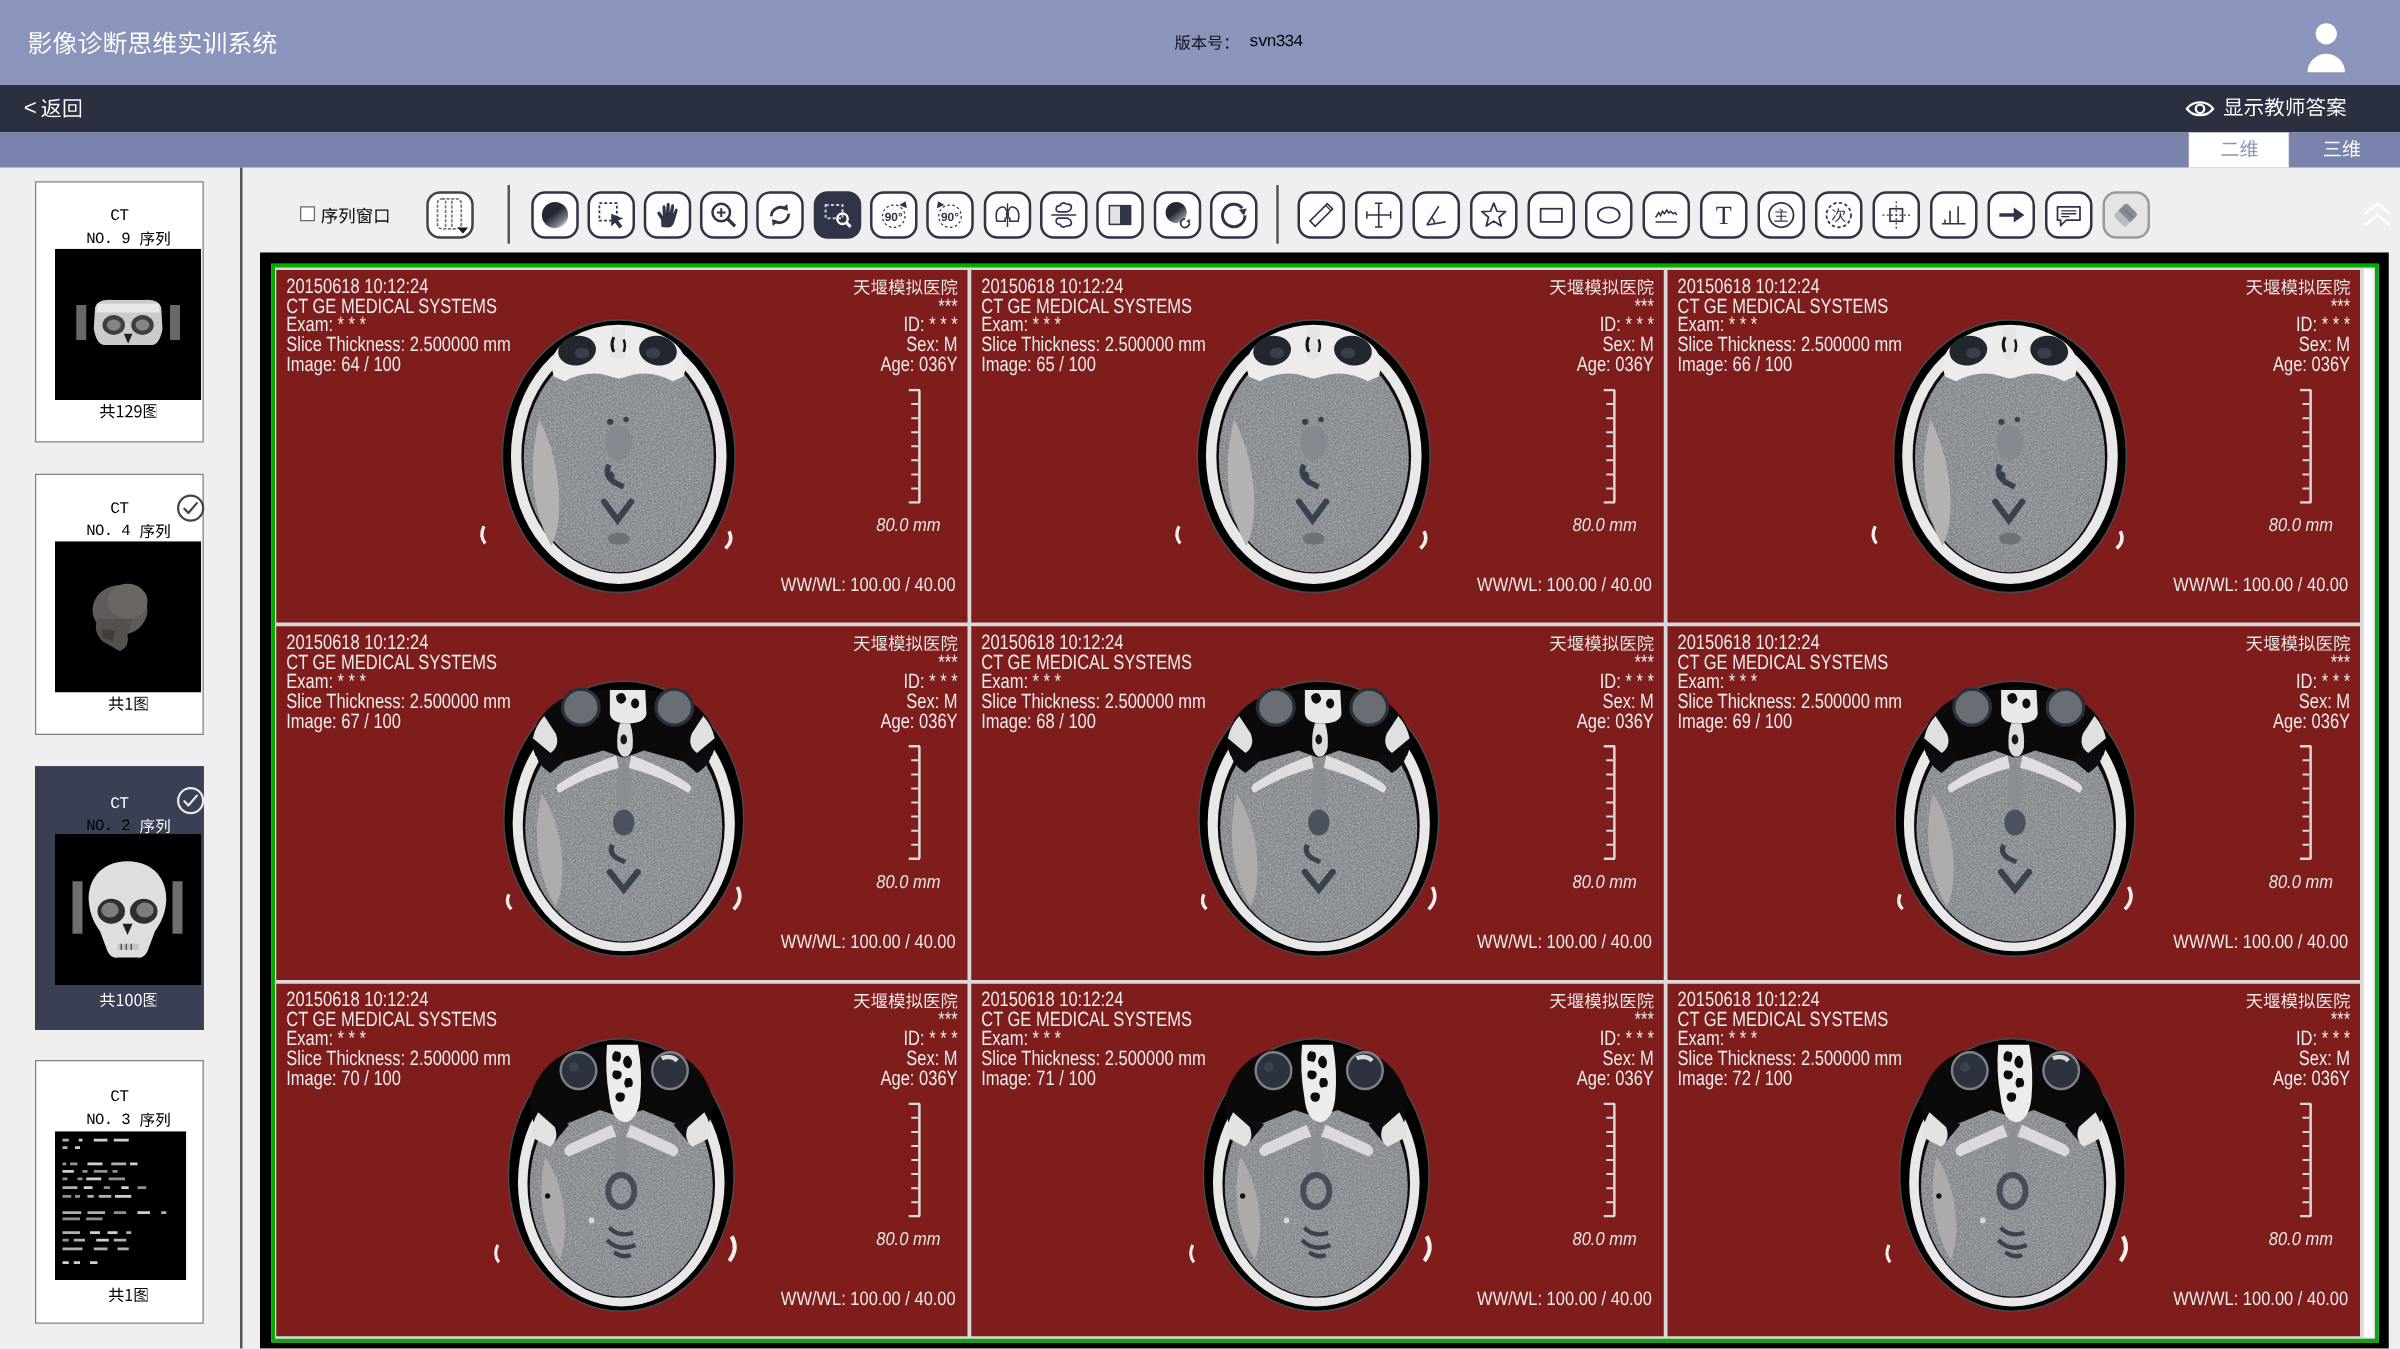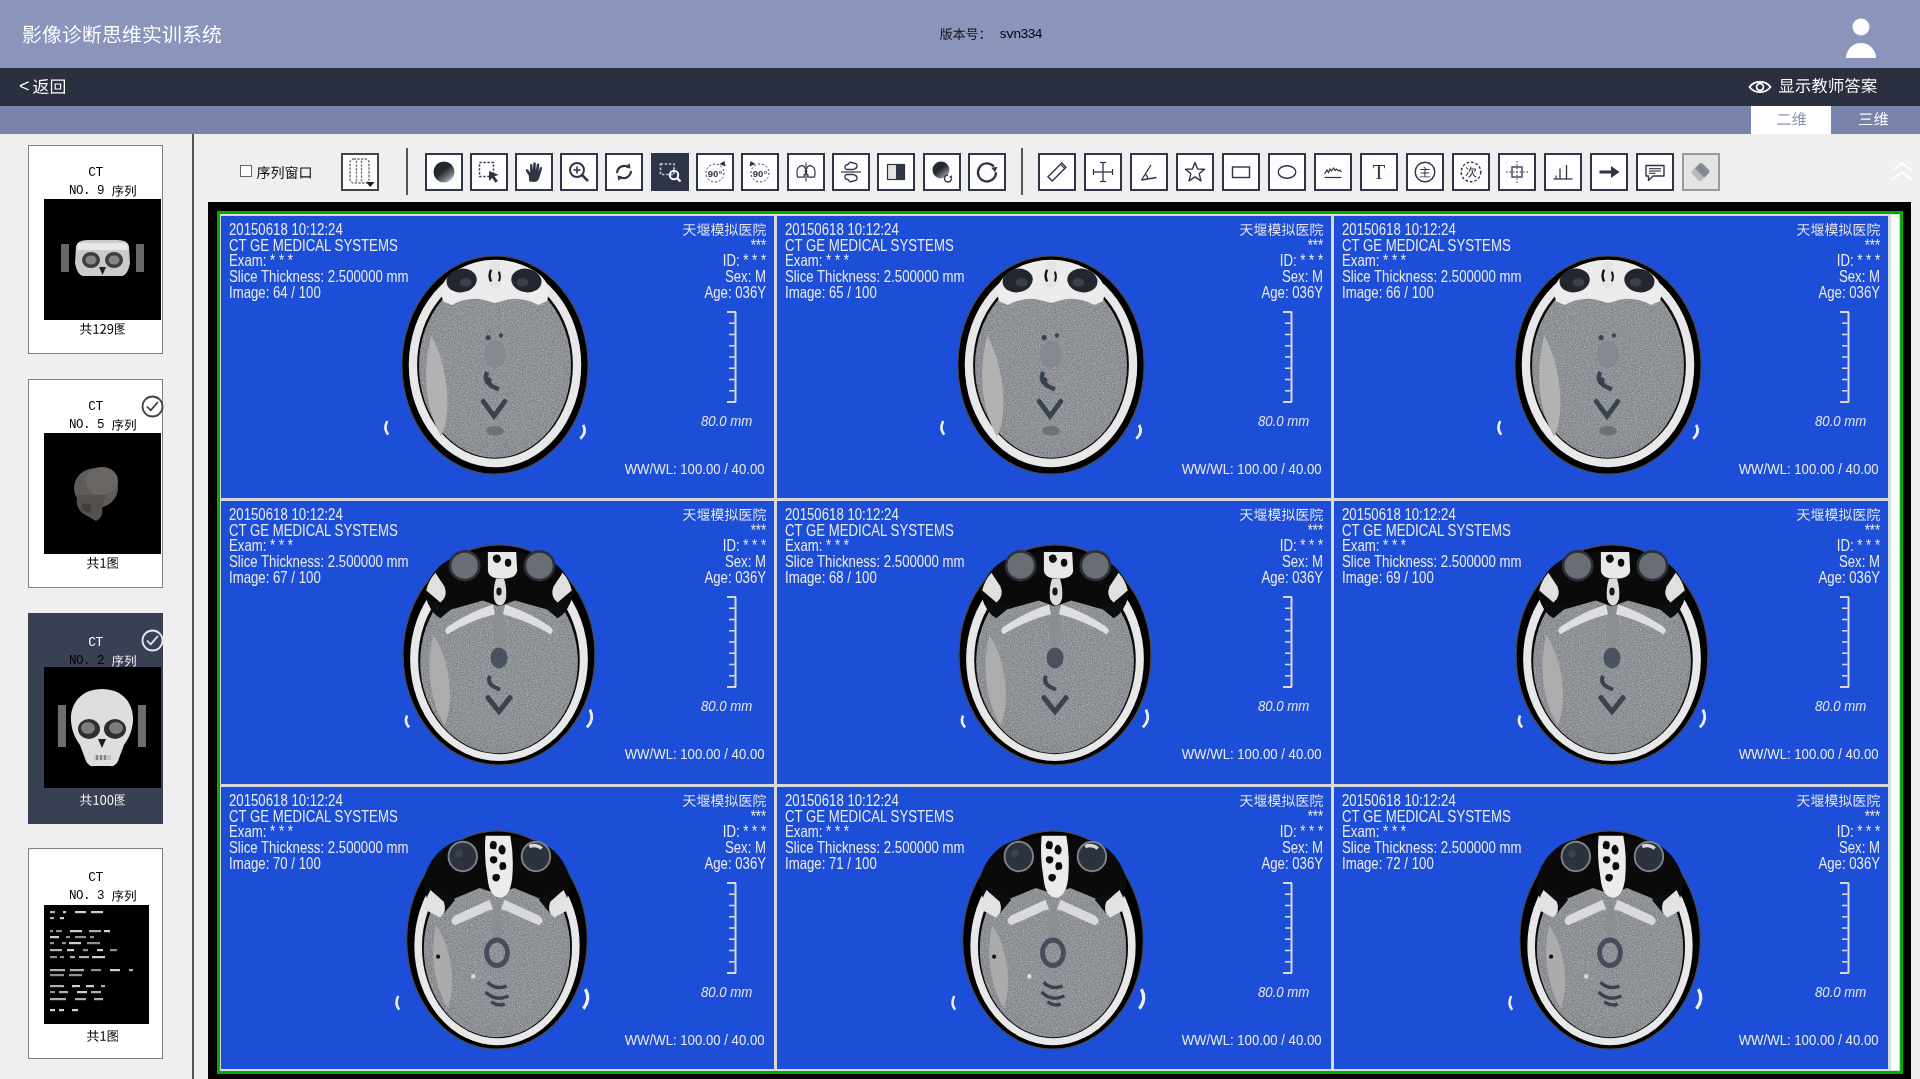--- a/index.html
+++ b/index.html
@@ -1,18 +1,18 @@
 <!DOCTYPE html>
 <html><head><meta charset="utf-8"><style>
 *{margin:0;padding:0;box-sizing:border-box}
 body{font-family:"Liberation Sans",sans-serif;background:#efefef}
 #app{position:relative;width:1920px;height:1079px;overflow:hidden;background:#efefef}
 .abs{position:absolute}
-.tbtn{position:absolute;top:153px;width:38px;height:38px;background:#fdfdfd;border:2px solid #2f3447;border-radius:0;display:flex;align-items:center;justify-content:center}
-.cell{position:absolute;background:#1d4ed8;overflow:hidden}
+.tbtn{position:absolute;top:153px;width:38px;height:38px;background:#fdfdfd;border:2px solid #2f3447;border-radius:11px;display:flex;align-items:center;justify-content:center}
+.cell{position:absolute;background:#7f1d1d;overflow:hidden}
 .lblk{position:absolute;left:8px;top:6px;color:#eaeaea;font-size:16.5px;line-height:15.7px;white-space:pre;transform:scaleX(.8);transform-origin:left top}
 .rblk{position:absolute;right:8px;top:6px;color:#eaeaea;font-size:16.5px;line-height:15.7px;text-align:right;white-space:pre;transform:scaleX(.8);transform-origin:right top}
 .card{position:absolute;left:28px;width:135px;background:#fff;border:1px solid #7f7f7f}
 .cardtxt{position:absolute;width:100%;text-align:center;font-family:"Liberation Mono",monospace;font-size:13px;color:#000;letter-spacing:-0.5px}
 </style></head><body>
 <div id="app">
 <div class="abs" style="left:0;top:0;width:1920px;height:68px;background:#8b94ba"></div>
 <svg style="position:absolute;left:23px;top:25px;" width="198.0" height="18.6" viewBox="0 0 198.0 18.6">
       <path d="M15.7 0.5C14.5 2.1 12.5 3.8 10.7 4.8C11.1 5.1 11.6 5.5 11.8 5.9C13.7 4.7 15.7 2.9 17.1 1.1ZM16.3 5.9C15.1 7.7 12.7 9.4 10.7 10.5C11.1 10.7 11.5 11.2 11.8 11.5C13.9 10.3 16.2 8.5 17.7 6.5ZM16.7 11.7C15.4 14 12.8 16.1 10.1 17.3C10.5 17.6 10.9 18.1 11.2 18.4C13.9 17.1 16.6 14.8 18.1 12.3ZM2.6 10.9H8.4V12.6H2.6ZM7.2 14.5C7.9 15.5 8.7 16.7 9 17.6L10.2 17C9.8 16.2 9 15 8.3 14ZM2.5 4.1H8.6V5.3H2.5ZM2.5 1.9H8.6V3.1H2.5ZM1 0.8V6.3H10V0.8ZM2 14.1C1.5 15.1 0.8 16.2 0 16.9C0.3 17.1 0.8 17.5 1.1 17.8C1.9 16.9 2.7 15.6 3.2 14.5ZM4.3 6.7C4.4 6.9 4.6 7.3 4.7 7.6H0.1V8.8H10.7V7.6H6.3C6.2 7.2 5.9 6.7 5.7 6.3ZM1.2 9.8V13.6H4.7V16.9C4.7 17.1 4.7 17.2 4.4 17.2C4.2 17.2 3.5 17.2 2.7 17.2C2.9 17.5 3.1 18 3.2 18.4C4.3 18.4 5.1 18.4 5.6 18.2C6.1 18 6.2 17.7 6.2 17V13.6H9.8V9.8Z M28.6 2.7H32.2C31.9 3.3 31.4 3.9 31 4.4H27.3C27.8 3.8 28.2 3.3 28.6 2.7ZM28.6 0.2C27.8 1.8 26.2 4 24 5.5C24.3 5.7 24.8 6.2 25 6.5C25.4 6.2 25.7 5.9 26 5.6V8.7H29.1C28.2 9.5 26.8 10.4 24.6 11C24.9 11.3 25.3 11.7 25.5 12C27.3 11.4 28.6 10.7 29.6 9.9C29.9 10.2 30.2 10.5 30.4 10.9C29.1 12.1 26.6 13.3 24.6 13.9C24.9 14.2 25.3 14.6 25.5 14.9C27.2 14.3 29.5 13 31 11.7C31.2 12.1 31.3 12.5 31.4 12.9C29.9 14.5 26.9 16 24.4 16.7C24.7 17 25.1 17.5 25.3 17.8C27.5 17.1 30 15.7 31.7 14.1C31.9 15.4 31.7 16.5 31.2 16.9C31 17.2 30.7 17.3 30.3 17.3C29.9 17.3 29.5 17.2 28.9 17.2C29.2 17.6 29.3 18.1 29.3 18.5C29.8 18.5 30.2 18.5 30.6 18.5C31.3 18.5 31.8 18.4 32.3 17.8C33.1 17 33.4 14.9 32.8 12.8L33.7 12.3C34.5 14.5 35.7 16.4 37.3 17.4C37.5 17 38 16.5 38.3 16.3C36.7 15.4 35.5 13.7 34.8 11.8C35.6 11.4 36.4 10.9 37.1 10.5L36 9.5C35.1 10.2 33.6 11.1 32.4 11.7C31.9 10.8 31.3 9.9 30.4 9.2L30.9 8.7H36.8V4.4H32.6C33.2 3.7 33.7 2.9 34.2 2.1L33.3 1.5L33 1.6H29.4L30.1 0.4ZM27.4 5.5H30.9C30.8 6.1 30.6 6.8 30.1 7.5H27.4ZM32.2 5.5H35.5V7.5H31.6C32 6.8 32.1 6.1 32.2 5.5ZM24.1 0.2C23.1 3.2 21.3 6.2 19.5 8.2C19.7 8.5 20.2 9.3 20.3 9.7C20.9 9 21.5 8.3 22.1 7.5V18.5H23.5V5.2C24.3 3.7 25 2.2 25.5 0.6Z M41.5 1.5C42.6 2.3 43.9 3.6 44.4 4.4L45.5 3.3C44.9 2.5 43.5 1.3 42.5 0.5ZM52.1 5.8C51 7.1 49 8.5 47.2 9.3C47.6 9.5 48 10 48.2 10.3C50 9.4 52.1 7.9 53.3 6.3ZM54 8.5C52.6 10.5 50.1 12.3 47.6 13.2C47.9 13.5 48.3 14 48.5 14.4C51.1 13.2 53.7 11.3 55.2 9.1ZM56.1 11.4C54.4 14.4 51 16.3 46.8 17.2C47.1 17.6 47.5 18.2 47.6 18.5C52.1 17.4 55.6 15.2 57.5 12ZM39.8 6.4V7.9H42.8V14.8C42.8 15.9 42.1 16.6 41.7 17C42 17.2 42.5 17.7 42.6 18C43 17.6 43.5 17.2 47 14.7C46.9 14.4 46.7 13.8 46.6 13.4L44.3 14.9V6.4ZM51.7 0.1C50.5 2.6 48.3 5 45.5 6.5C45.8 6.8 46.3 7.3 46.5 7.6C48.7 6.3 50.6 4.5 51.9 2.5C53.4 4.4 55.6 6.3 57.4 7.4C57.6 7 58.1 6.5 58.5 6.2C56.4 5.2 54.1 3.2 52.7 1.3L53.1 0.5Z M68.2 1.5C67.9 2.5 67.4 4.1 66.9 5.1L67.8 5.4C68.3 4.5 68.9 3 69.4 1.8ZM62.7 1.8C63.1 2.9 63.5 4.4 63.5 5.3L64.6 5C64.5 4 64.1 2.6 63.7 1.5ZM65.3 0.2V6.2H62.4V7.5H65.1C64.4 9.2 63.2 11.1 62.1 12.2C62.3 12.5 62.6 13 62.7 13.4C63.6 12.5 64.6 11.1 65.3 9.5V14.5H66.6V9.2C67.3 10.1 68.1 11.3 68.5 11.9L69.4 10.9C69 10.4 67.2 8.3 66.6 7.7V7.5H69.5V6.2H66.6V0.2ZM60.6 0.9V16.5H69V15.2H61.9V0.9ZM70.3 2.2V8.5C70.3 11.6 70.1 14.9 68.7 17.7C69.1 18 69.6 18.3 69.8 18.6C71.4 15.5 71.7 12.1 71.7 8.5V8.3H74.6V18.6H76V8.3H78.1V6.9H71.7V3.1C73.9 2.7 76.3 2 78 1.2L76.8 0.1C75.3 0.9 72.6 1.6 70.3 2.2Z M84.6 12.1V16.1C84.6 17.7 85.2 18.1 87.4 18.1C87.8 18.1 90.9 18.1 91.4 18.1C93.3 18.1 93.7 17.5 93.9 14.7C93.5 14.6 92.9 14.4 92.6 14.1C92.4 16.4 92.3 16.7 91.3 16.7C90.6 16.7 88 16.7 87.5 16.7C86.3 16.7 86.1 16.6 86.1 16.1V12.1ZM86.5 11.3C88 12.2 89.8 13.4 90.7 14.3L91.7 13.3C90.8 12.4 89 11.2 87.5 10.4ZM93.7 12.3C94.9 13.9 96 16 96.4 17.3L97.9 16.7C97.4 15.3 96.2 13.3 95 11.8ZM82 12C81.6 13.6 80.8 15.6 79.9 16.8L81.2 17.5C82.2 16.2 82.9 14.1 83.4 12.5ZM81.8 1V10.1H95.8V1ZM83.2 6.2H88.1V8.7H83.2ZM89.6 6.2H94.3V8.7H89.6ZM83.2 2.4H88.1V4.9H83.2ZM89.6 2.4H94.3V4.9H89.6Z M99.8 15.9 100.1 17.3C101.9 16.8 104.4 16.2 106.7 15.6L106.6 14.3C104 14.9 101.5 15.5 99.8 15.9ZM112.1 0.8C112.6 1.7 113.2 2.8 113.4 3.6L114.8 3C114.5 2.3 113.9 1.1 113.3 0.2ZM100.1 8.5C100.4 8.3 100.9 8.2 103.3 7.9C102.5 9.2 101.7 10.2 101.3 10.6C100.7 11.4 100.2 11.9 99.8 12C100 12.3 100.2 13 100.3 13.3C100.7 13.1 101.3 12.9 106.2 11.9C106.2 11.6 106.2 11 106.2 10.7L102.3 11.4C103.8 9.5 105.4 7.3 106.7 5L105.5 4.3C105.1 5.1 104.6 5.9 104.1 6.6L101.5 6.9C102.7 5.2 103.9 2.9 104.7 0.8L103.4 0.2C102.6 2.6 101.2 5.2 100.7 5.9C100.3 6.5 100 7 99.6 7.1C99.8 7.5 100 8.2 100.1 8.5ZM112.8 9V11.6H109.6V9ZM109.8 0.2C109.1 2.6 107.7 5.5 106.1 7.3C106.3 7.6 106.7 8.3 106.9 8.6C107.3 8.1 107.8 7.5 108.2 6.9V18.6H109.6V17.1H118V15.7H114.2V13H117.3V11.6H114.2V9H117.2V7.7H114.2V5.1H117.7V3.8H110C110.5 2.7 110.9 1.7 111.3 0.7ZM112.8 7.7H109.6V5.1H112.8ZM112.8 13V15.7H109.6V13Z M129.6 14.8C132.3 15.8 135 17.2 136.6 18.4L137.5 17.2C135.8 16.1 133 14.7 130.4 13.7ZM123.7 5.8C124.8 6.4 126 7.4 126.6 8.1L127.6 7.1C127 6.3 125.7 5.4 124.6 4.8ZM121.7 8.9C122.8 9.5 124.2 10.5 124.8 11.3L125.7 10.1C125.1 9.4 123.7 8.5 122.6 7.9ZM120.7 2.4V6.5H122.2V3.8H135.6V6.5H137.1V2.4H130.3C130 1.7 129.4 0.7 128.9 0L127.5 0.5C127.8 1.1 128.2 1.8 128.5 2.4ZM120.3 11.8V13.1H127.5C126.4 15.1 124.3 16.4 120.5 17.2C120.8 17.5 121.2 18.1 121.4 18.5C125.9 17.4 128.1 15.7 129.2 13.1H137.6V11.8H129.7C130.3 9.9 130.4 7.6 130.5 4.8H128.9C128.9 7.7 128.7 10 128.1 11.8Z M151.7 1.7V16H153.1V1.7ZM155.9 0.6V18.3H157.4V0.6ZM147.5 0.7V7.7C147.5 11.2 147.3 14.7 145.4 17.7C145.8 17.8 146.4 18.2 146.8 18.5C148.7 15.4 149 11.5 149 7.7V0.7ZM140.8 1.6C142 2.6 143.5 4 144.2 4.9L145.2 3.7C144.5 2.9 143 1.5 141.8 0.6ZM142.4 18.1V18.1C142.7 17.7 143.2 17.2 146.5 14.5C146.3 14.2 146 13.7 145.8 13.3L144 14.8V6.4H139.7V7.9H142.5V15.1C142.5 16.1 141.9 16.8 141.6 17.1C141.8 17.3 142.2 17.8 142.4 18.1Z M164.6 12.5C163.5 13.9 161.9 15.4 160.3 16.3C160.7 16.6 161.3 17.1 161.6 17.3C163.1 16.3 164.9 14.6 166.1 13ZM171.6 13.1C173.3 14.4 175.3 16.3 176.3 17.4L177.6 16.5C176.5 15.3 174.5 13.6 172.8 12.4ZM172.2 8.1C172.7 8.5 173.2 9.1 173.8 9.7L165 10.3C168 8.8 171 6.9 174 4.7L172.8 3.7C171.8 4.6 170.7 5.3 169.7 6.1L164.8 6.3C166.2 5.3 167.7 4 169 2.6C171.6 2.4 174.1 2 176 1.5L174.9 0.3C171.7 1.1 165.9 1.6 161 1.9C161.2 2.2 161.4 2.8 161.4 3.2C163.2 3.1 165 3 166.9 2.8C165.6 4.2 164.1 5.4 163.6 5.7C163 6.2 162.5 6.5 162.1 6.5C162.3 6.9 162.5 7.6 162.5 7.9C163 7.7 163.6 7.6 167.6 7.4C165.9 8.4 164.5 9.2 163.8 9.6C162.5 10.2 161.6 10.6 161 10.6C161.2 11 161.4 11.7 161.5 12C162 11.8 162.8 11.7 168.3 11.3V16.5C168.3 16.8 168.2 16.8 167.9 16.9C167.6 16.9 166.5 16.9 165.3 16.8C165.5 17.2 165.8 17.9 165.9 18.3C167.3 18.3 168.3 18.3 169 18.1C169.7 17.8 169.8 17.4 169.8 16.6V11.2L174.8 10.8C175.4 11.5 175.9 12.1 176.2 12.6L177.4 11.9C176.6 10.7 174.9 8.8 173.3 7.5Z M192.8 9.9V16.2C192.8 17.7 193.2 18.1 194.6 18.1C194.9 18.1 196.1 18.1 196.3 18.1C197.6 18.1 197.9 17.4 198 14.7C197.7 14.6 197.1 14.3 196.8 14C196.7 16.5 196.6 16.8 196.2 16.8C195.9 16.8 195 16.8 194.8 16.8C194.4 16.8 194.3 16.8 194.3 16.2V9.9ZM189.1 9.9C189 13.9 188.5 16 185.2 17.3C185.6 17.5 186 18.1 186.2 18.5C189.8 17 190.4 14.4 190.6 9.9ZM179.7 15.9 180.1 17.4C181.9 16.8 184.2 16 186.5 15.3L186.2 14C183.8 14.7 181.3 15.5 179.7 15.9ZM190.8 0.5C191.2 1.3 191.7 2.4 191.9 3H187V4.4H190.6C189.7 5.6 188.3 7.5 187.9 7.9C187.5 8.3 187 8.4 186.6 8.5C186.8 8.8 187.1 9.6 187.1 10C187.7 9.7 188.5 9.6 195.8 9C196.1 9.5 196.4 10 196.6 10.4L197.9 9.7C197.3 8.6 196 6.7 194.9 5.3L193.7 5.9C194.1 6.5 194.6 7.1 195 7.8L189.5 8.2C190.4 7.1 191.6 5.6 192.4 4.4H197.8V3H192.1L193.4 2.6C193.1 2 192.6 0.9 192.2 0.1ZM180.1 8.5C180.4 8.3 180.8 8.2 183.2 7.9C182.4 9.2 181.6 10.1 181.2 10.5C180.6 11.3 180.1 11.8 179.7 11.8C179.9 12.2 180.1 13 180.2 13.3C180.6 13 181.3 12.8 186.3 11.7C186.2 11.4 186.2 10.8 186.2 10.4L182.5 11.2C184 9.4 185.5 7.3 186.7 5.1L185.4 4.3C185 5 184.6 5.8 184.1 6.5L181.7 6.8C182.9 5 184.2 2.9 185.1 0.8L183.6 0.1C182.7 2.5 181.2 5.1 180.7 5.7C180.3 6.4 179.9 6.9 179.5 6.9C179.7 7.4 180 8.2 180.1 8.5Z" fill="#ffffff"></path>
     </svg>
@@ -62,21 +62,21 @@
 <ellipse cx="47" cy="61" rx="5.5" ry="4.5" fill="#858585"></ellipse>
 <ellipse cx="70" cy="61" rx="5.5" ry="4.5" fill="#858585"></ellipse>
 <path d="M55,68 L62,68 L58.5,76 z" fill="#222"></path>
 </svg>
       <svg style="position:absolute;left:50.55px;top:177px;" width="45.9" height="11.9" viewBox="0 0 45.9 11.9">
         <path d="M7 8.9C8.2 9.8 9.8 11.1 10.6 11.8L11.5 11.2C10.7 10.5 9.1 9.2 7.9 8.3ZM3.7 8.4C2.9 9.3 1.5 10.5 0.2 11.2C0.4 11.3 0.8 11.6 0.9 11.9C2.3 11.1 3.7 9.9 4.7 8.8ZM0.5 2.6V3.6H3V6.7H0V7.6H11.8V6.7H8.7V3.6H11.3V2.6H8.7V0H7.7V2.6H4V0H3V2.6ZM4 6.7V3.6H7.7V6.7Z M13.5 10.8H18.7V9.8H16.8V1.3H15.9C15.4 1.6 14.8 1.8 13.9 1.9V2.7H15.7V9.8H13.5Z M20.2 10.8H26.2V9.8H23.5C23 9.8 22.5 9.8 22 9.9C24.2 7.7 25.7 5.8 25.7 3.9C25.7 2.2 24.6 1.1 22.9 1.1C21.7 1.1 20.9 1.7 20.1 2.5L20.8 3.2C21.3 2.5 22 2.1 22.8 2.1C24 2.1 24.5 2.9 24.5 4C24.5 5.6 23.2 7.5 20.2 10.1Z M29.9 11C31.6 11 33.3 9.5 33.3 5.6C33.3 2.6 31.9 1.1 30.1 1.1C28.6 1.1 27.4 2.3 27.4 4.2C27.4 6.2 28.4 7.2 30 7.2C30.8 7.2 31.6 6.7 32.2 6C32.1 9 31 10 29.8 10C29.2 10 28.6 9.7 28.2 9.3L27.6 10C28.1 10.6 28.8 11 29.9 11ZM32.2 5C31.6 5.9 30.8 6.3 30.2 6.3C29.1 6.3 28.5 5.5 28.5 4.2C28.5 2.9 29.2 2 30.1 2C31.3 2 32.1 3.1 32.2 5Z M38.9 7.2C39.9 7.4 41.3 7.9 42 8.2L42.4 7.6C41.7 7.2 40.4 6.8 39.3 6.6ZM37.6 8.8C39.4 9 41.6 9.6 42.9 10L43.3 9.3C42.1 8.9 39.8 8.4 38.1 8.2ZM35.1 0.5V11.8H36V11.3H45V11.8H45.9V0.5ZM36 10.4V1.3H45V10.4ZM39.4 1.6C38.8 2.7 37.6 3.7 36.5 4.3C36.7 4.5 37.1 4.8 37.2 4.9C37.6 4.7 38 4.4 38.4 4C38.8 4.4 39.3 4.8 39.8 5.2C38.7 5.7 37.4 6.1 36.3 6.3C36.5 6.5 36.7 6.9 36.8 7.1C38 6.8 39.4 6.3 40.6 5.7C41.7 6.2 42.9 6.7 44.2 7C44.3 6.7 44.5 6.4 44.7 6.2C43.6 6 42.4 5.7 41.4 5.2C42.4 4.5 43.2 3.8 43.8 2.9L43.2 2.6L43.1 2.6H39.7C39.9 2.4 40.1 2.1 40.2 1.9ZM38.9 3.5 39 3.4H42.4C41.9 3.9 41.3 4.4 40.6 4.8C39.9 4.4 39.4 4 38.9 3.5Z" fill="#000"></path>
       </svg>
     </div>
 <div class="card" style="top:379px;height:209px;">
       <div class="cardtxt" style="top:19px;color:#000">CT</div>
-      <div class="cardtxt" style="top:38px;text-align:left;left:40px;width:auto;font-size:12.5px">NO. 5</div>
+      <div class="cardtxt" style="top:38px;text-align:left;left:40px;width:auto;font-size:12.5px">NO. 4</div>
       <svg style="position:absolute;left:83.025px;top:39px;" width="23.7" height="11.6" viewBox="0 0 23.7 11.6">
         <path d="M4.2 5.1C5.1 5.5 6.1 5.9 6.9 6.4H2.5V7.2H6.4V10.5C6.4 10.7 6.3 10.7 6.1 10.7C5.8 10.7 5 10.7 4.1 10.7C4.2 11 4.3 11.3 4.4 11.6C5.5 11.6 6.3 11.6 6.7 11.4C7.2 11.3 7.3 11 7.3 10.5V7.2H10C9.6 7.8 9.1 8.3 8.7 8.7L9.5 9.1C10.1 8.5 10.8 7.5 11.5 6.6L10.8 6.3L10.6 6.4H8.3L8.4 6.3C8.2 6.1 7.8 5.9 7.5 5.8C8.5 5.2 9.6 4.4 10.3 3.6L9.7 3.2L9.5 3.2H3.2V4H8.7C8.1 4.5 7.4 5 6.7 5.4C6 5.1 5.4 4.8 4.8 4.5ZM5.5 0.3C5.7 0.6 5.9 1.1 6.1 1.5H1.1V4.9C1.1 6.8 1 9.3 0 11.1C0.2 11.2 0.6 11.4 0.8 11.6C1.9 9.7 2 6.9 2 4.9V2.3H11.5V1.5H7.2C7 1 6.7 0.4 6.4 0Z M20.1 1.5V8.5H21.1V1.5ZM22.7 0.1V10.3C22.7 10.6 22.6 10.6 22.4 10.6C22.2 10.6 21.6 10.6 20.9 10.6C21 10.9 21.2 11.3 21.2 11.5C22.2 11.5 22.8 11.5 23.1 11.3C23.5 11.2 23.7 10.9 23.7 10.3V0.1ZM14.4 6.8C15 7.2 15.8 7.8 16.3 8.3C15.4 9.5 14.3 10.3 13.1 10.8C13.3 11 13.6 11.4 13.7 11.6C16.3 10.4 18.2 8 18.9 3.7L18.3 3.5L18.1 3.5H15.3C15.5 2.9 15.7 2.3 15.9 1.6H19.2V0.7H12.9V1.6H14.9C14.5 3.5 13.8 5.3 12.8 6.5C13 6.6 13.4 6.9 13.5 7.1C14.1 6.4 14.6 5.4 15 4.4H17.9C17.6 5.6 17.2 6.6 16.8 7.5C16.3 7 15.5 6.5 14.9 6.1Z" fill="#000"></path>
       </svg>
       <svg class="abs" style="left:15px;top:53px" width="117" height="121" viewBox="0 0 117 121">
 <rect width="117" height="121" fill="#000"></rect>
 <ellipse cx="52" cy="55" rx="22" ry="20" fill="#5f5b5a"></ellipse>
 <path d="M34,62 Q30,72 38,80 L52,88 Q60,84 58,75 L62,62 z" fill="#55504e"></path>
 <ellipse cx="58" cy="48" rx="16" ry="14" fill="#6a6662"></ellipse>
 <path d="M38,70 l10,2 -2,8 -8,-3 z" fill="#423e3c"></path>
 </svg>

